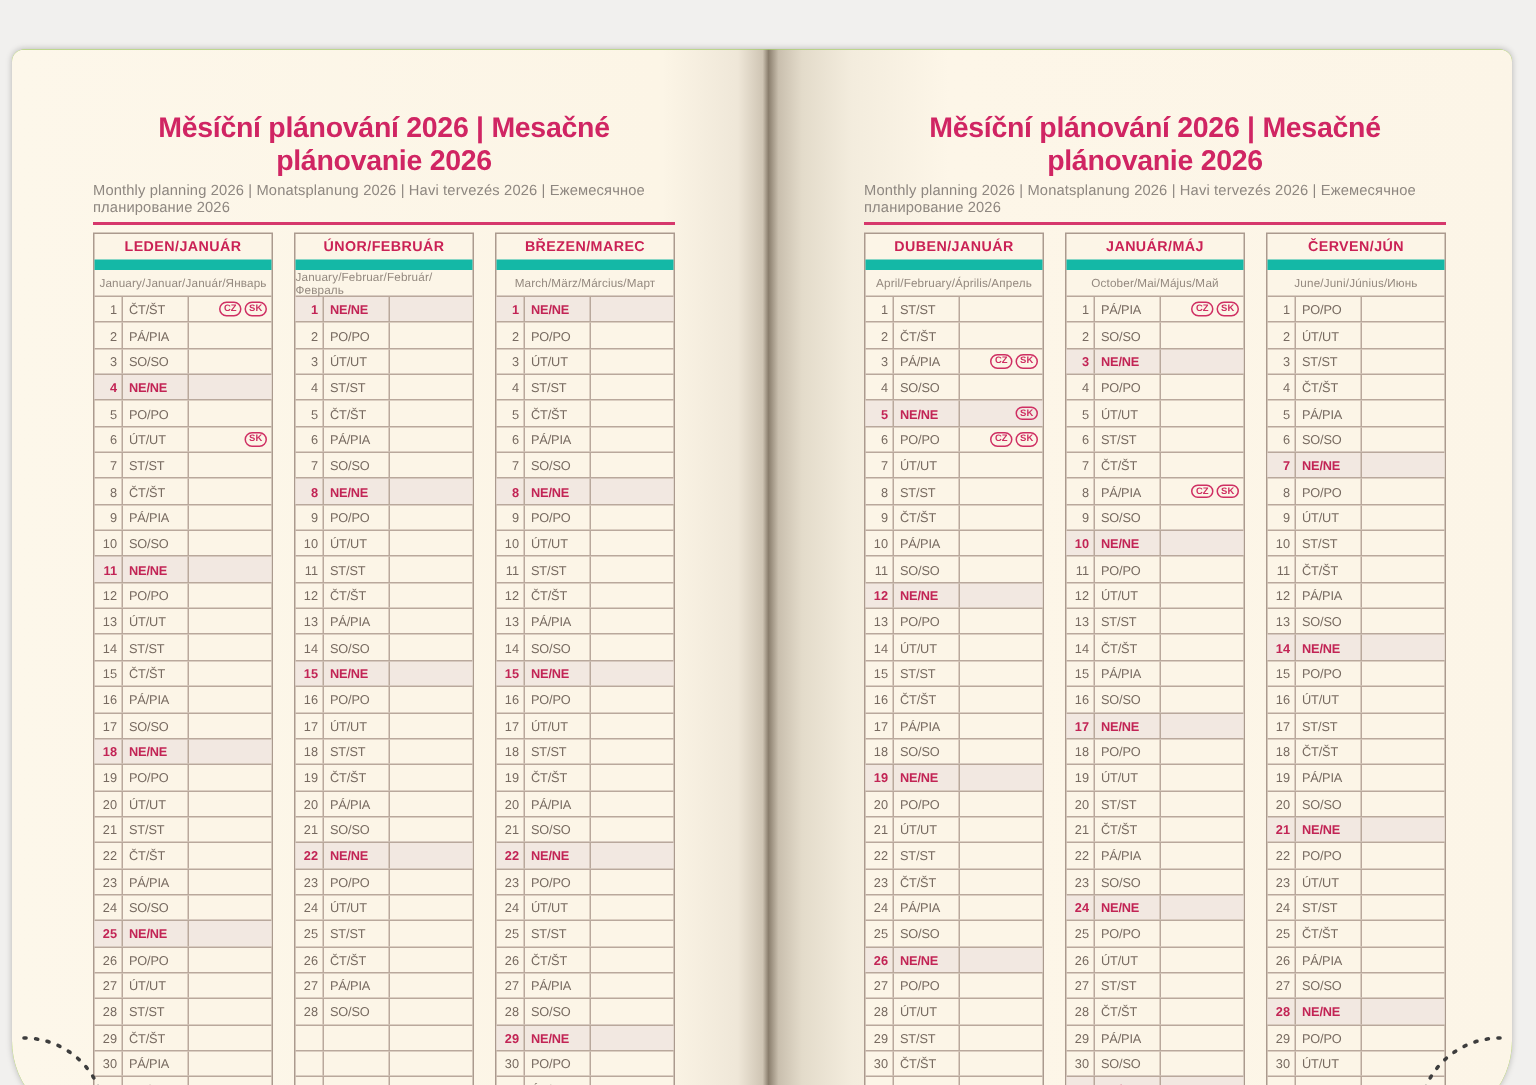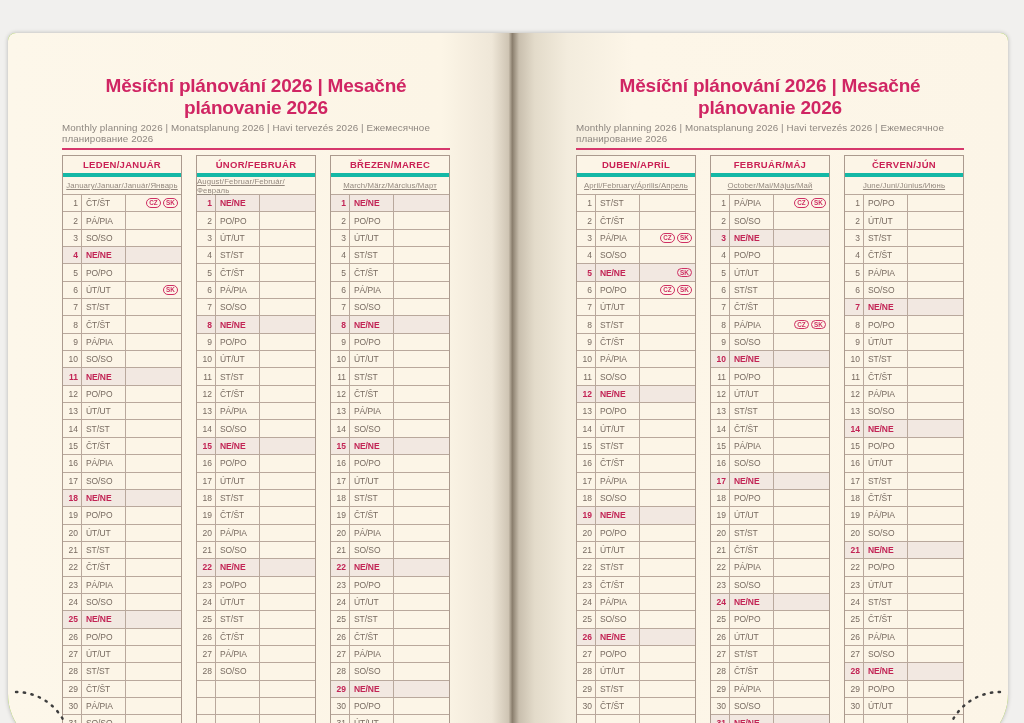--- a/index.html
+++ b/index.html
@@ -18,21 +18,21 @@
   .title{font-size:19px;font-weight:700;color:#d02563;text-align:center;
     letter-spacing:-0.2px;line-height:22px;}
   .subtitle{font-size:9.8px;color:#8e8780;text-align:left;margin-top:3px;
     letter-spacing:0.1px;}
   .title-rule{height:2px;background:#d6386c;margin-top:4px;}
   .months{display:flex;gap:14px;margin-top:5px;}
   .month{width:120px;border:1px solid #ab9a8e;background:#fcf5e7;box-sizing:border-box;}
   .m-head{height:17px;display:flex;align-items:center;justify-content:center;
     font-size:9.5px;font-weight:700;color:#ca2155;letter-spacing:0.3px;}
   .m-sub{height:17px;display:flex;align-items:center;justify-content:center;
-    font-size:7.8px;color:#94897f;border-top:4px solid #14b8a6;letter-spacing:0.1px;text-decoration:underline;}
+    font-size:7.8px;color:#94897f;border-top:7px solid #14b8a6;letter-spacing:0.1px;}
   .m-grid .row{display:flex;height:16.35px;border-top:1px solid #b9a89c;align-items:stretch;}
   .c{display:flex;align-items:center;box-sizing:border-box;font-size:8.5px;color:#776a60;}
   .num{width:19px;justify-content:flex-end;padding-right:3px;border-right:1px solid #b9a89c;}
   .day{width:44px;padding-left:4px;border-right:1px solid #b9a89c;letter-spacing:-0.1px;}
   .note{flex:1;justify-content:flex-end;gap:2px;padding-right:3px;}
   .row.sun{background:#f2e8e1;}
   .row.sun .num,.row.sun .day{color:#c22455;font-weight:700;}
   .badge{display:inline-block;font-size:6.3px;font-weight:700;color:#cf2f63;
     border:1px solid #cf2f63;border-radius:6px;padding:0 2.2px;line-height:7.6px;
     height:7.6px;letter-spacing:0;}
@@ -211,21 +211,21 @@
               </div>
               <div class="row">
                 <div class="c num">31</div>
                 <div class="c day">SO/SO</div>
                 <div class="c note"></div>
               </div>
             </div>
           </div>
           <div class="month">
             <div class="m-head">ÚNOR/FEBRUÁR</div>
-            <div class="m-sub">August/Februar/Február/Февраль</div>
+            <div class="m-sub">January/Februar/Február/Февраль</div>
             <div class="m-grid">
               <div class="row sun">
                 <div class="c num">1</div>
                 <div class="c day">NE/NE</div>
                 <div class="c note"></div>
               </div>
               <div class="row">
                 <div class="c num">2</div>
                 <div class="c day">PO/PO</div>
                 <div class="c note"></div>
@@ -543,21 +543,21 @@
     </div>
   </div>
 
   <div class="page page-right">
     <div class="content">
       <div class="title">Měsíční plánování 2026 | Mesačné plánovanie 2026</div>
       <div class="subtitle">Monthly planning 2026 | Monatsplanung 2026 | Havi tervezés 2026 | Ежемесячное планирование 2026</div>
       <div class="title-rule"></div>
       <div class="months">
           <div class="month">
-            <div class="m-head">DUBEN/APRÍL</div>
+            <div class="m-head">DUBEN/JANUÁR</div>
             <div class="m-sub">April/February/Április/Апрель</div>
             <div class="m-grid">
               <div class="row">
                 <div class="c num">1</div>
                 <div class="c day">ST/ST</div>
                 <div class="c note"></div>
               </div>
               <div class="row">
                 <div class="c num">2</div>
                 <div class="c day">ČT/ŠT</div>
@@ -712,21 +712,21 @@
                 <div class="c note"></div>
               </div>
               <div class="row">
                 <div class="c num"></div>
                 <div class="c day"></div>
                 <div class="c note"></div>
               </div>
             </div>
           </div>
           <div class="month">
-            <div class="m-head">FEBRUÁR/MÁJ</div>
+            <div class="m-head">JANUÁR/MÁJ</div>
             <div class="m-sub">October/Mai/Május/Май</div>
             <div class="m-grid">
               <div class="row">
                 <div class="c num">1</div>
                 <div class="c day">PÁ/PIA</div>
                 <div class="c note">
                   <span class="badge">CZ</span>
                   <span class="badge">SK</span>
                 </div>
               </div>

